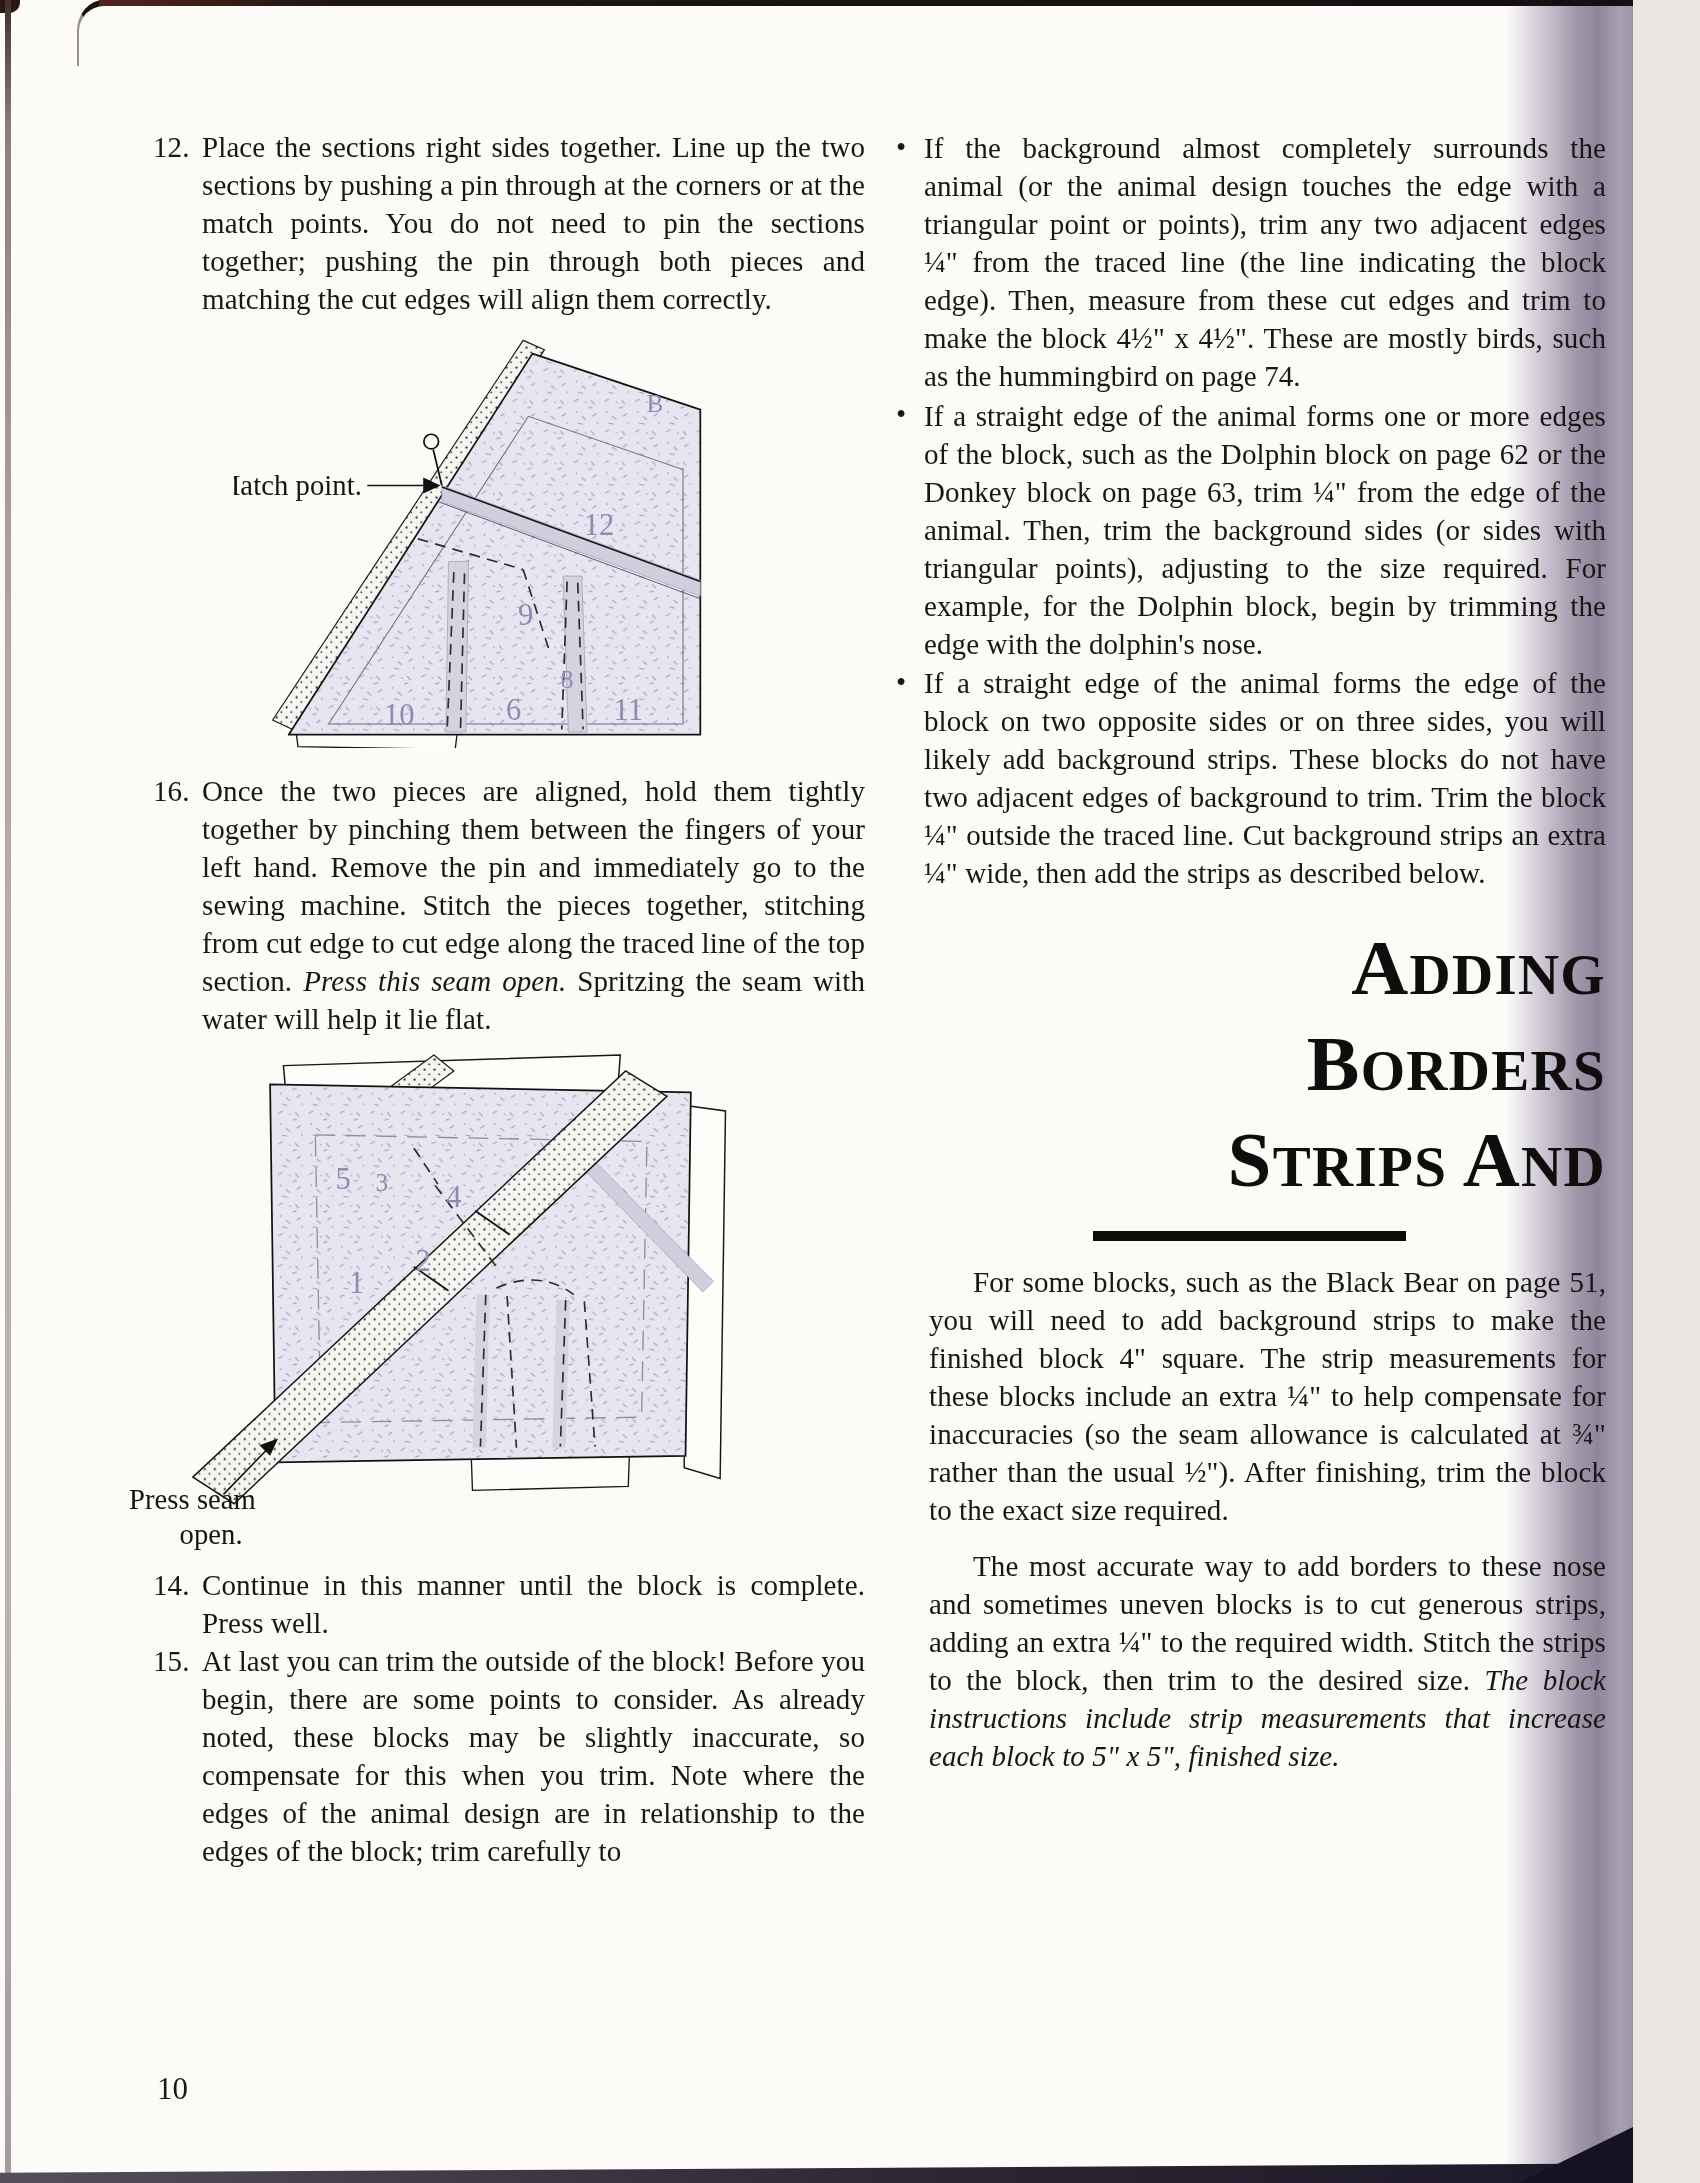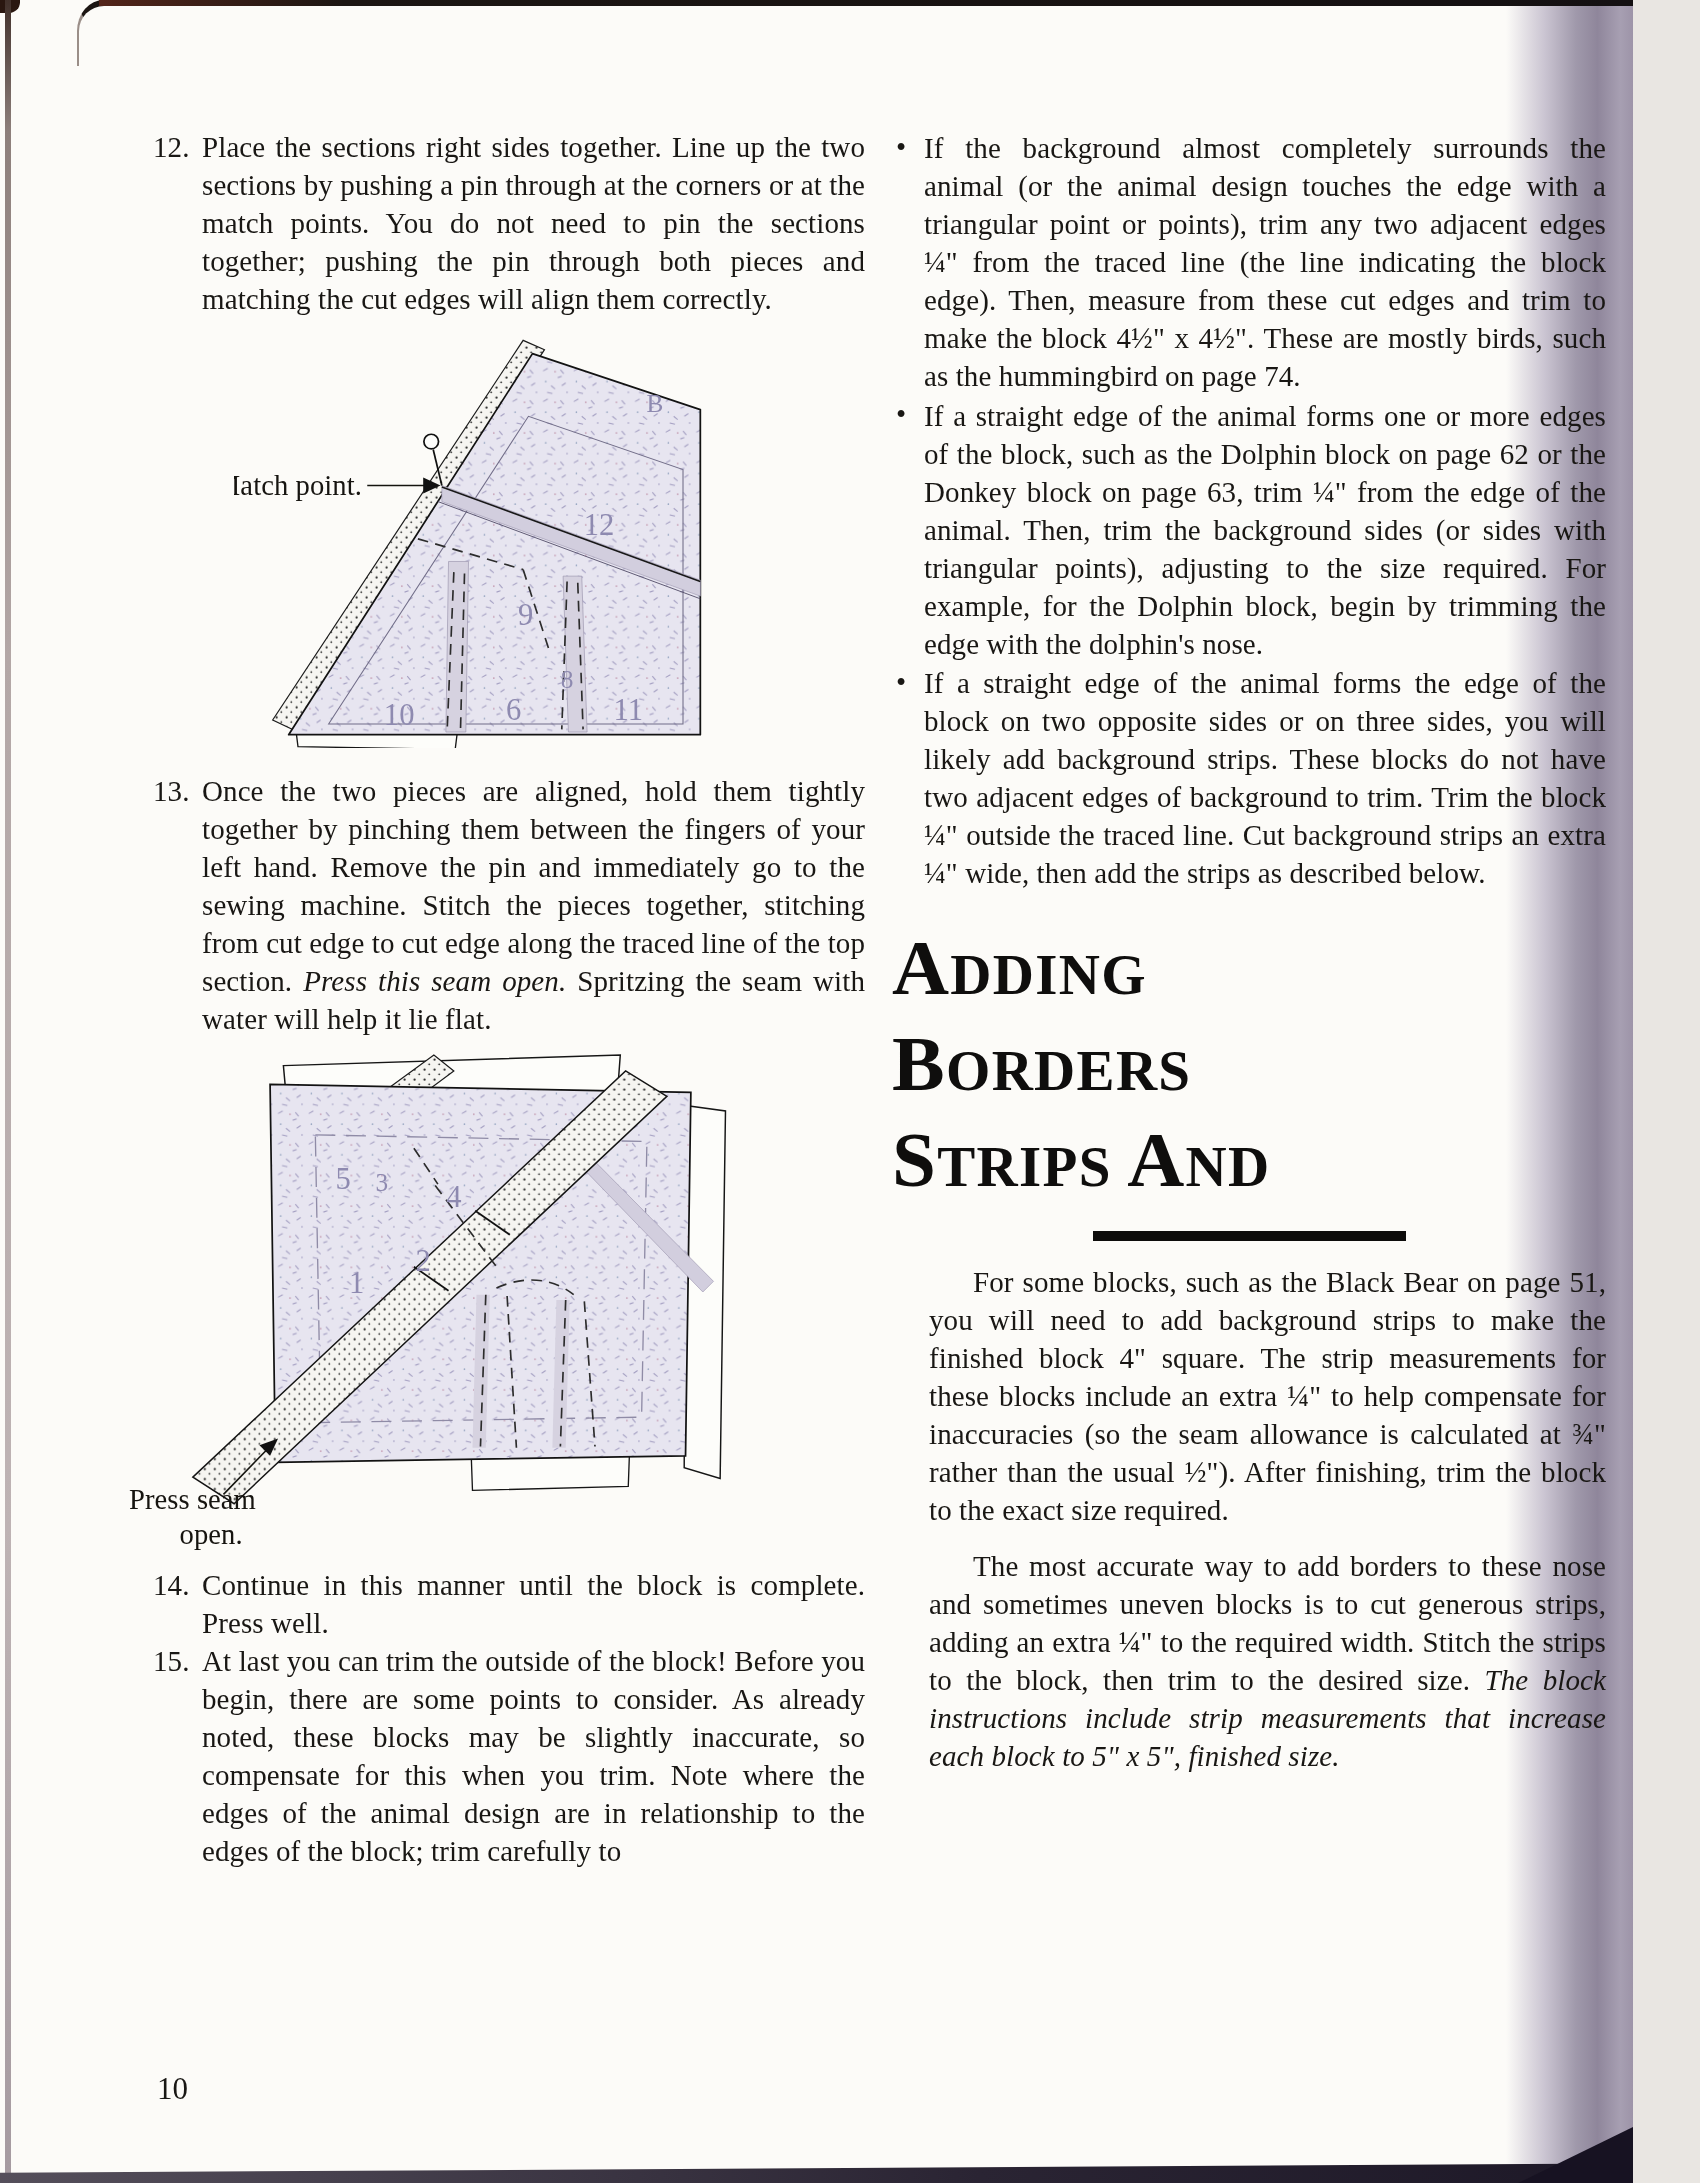--- a/index.html
+++ b/index.html
@@ -26,21 +26,21 @@
   
   .col{position:absolute;text-align:justify;font-size:29px;line-height:38px;letter-spacing:0.1px;}
   .col-left{left:153px;top:128px;width:712px;}
   .col-right{left:892px;top:128px;width:714px;}
   .item{position:relative;padding-left:49px;}
   .item .num{position:absolute;left:0;top:0;}
   .it{font-style:italic;}
   .bullet{position:relative;padding-left:32px;margin-top:1.3px;}
   .bullet .dot{position:absolute;left:4px;top:-1.3px;}
 
-  .heading{margin-top:36px;text-align:left;font-weight:bold;color:#0f0e0d;line-height:79px;letter-spacing:1.3px;}
+  .heading{margin-top:36px;text-align:right;font-weight:bold;color:#0f0e0d;line-height:79px;letter-spacing:1.3px;}
   .hbig{font-size:79px;}
   .hsm{font-size:57px;}
   .rule{width:313px;height:10px;background:#0d0c0b;margin:14.7px auto 0;}
   .para{text-indent:44px;margin-top:17.3px;margin-left:37px;}
   .para.first{margin-top:22.7px;}
 
   .fig{position:relative;}
   .fig1{margin:17.3px 0 14.7px 81px;}
   .fig2{margin:9.3px 0 4px -31px;}
   svg text{font-family:"Liberation Serif",serif;}
@@ -126,21 +126,21 @@
 
         <text class="fig-label" x="192" y="240" text-anchor="end">Match point.</text>
         <g>
           <line x1="200" y1="226" x2="288" y2="226" stroke="#14140f" stroke-width="2.4"></line>
           <polygon points="310,226 284,214 284,238" fill="#111"></polygon>
         </g>
       </svg>
     </div>
 
     <div class="item">
-      <span class="num">13.</span>
+      <span class="num">16.</span>
       <span><span>Once the two pieces are aligned, hold them tightly together by pinching them between the fingers of your left hand. Remove the pin and immediately go to the sewing machine. Stitch the pieces together, stitching from cut edge to cut edge along the traced line of the top section. </span><span class="it">Press this seam open.</span><span> Spritzing the seam with water will help it lie flat.</span></span>
     </div>
 
     <div class="fig fig2">
       <svg width="673" height="506" viewBox="0 0 1010 760" role="img" style="font-size:44px">
         <defs>
           <pattern id="speck2" width="46" height="46" patternUnits="userSpaceOnUse">
             <rect width="46" height="46" fill="#e7e5f0"></rect>
             <path d="M4 8 l7 -4 M16 30 l6 5 M30 6 l5 6 M38 26 l-6 4 M10 40 l8 2 M26 18 l6 -2" stroke="#a49fc2" stroke-width="1.6" fill="none"></path>
             <circle cx="22" cy="9" r="1.3" fill="#c49ab0"></circle>

